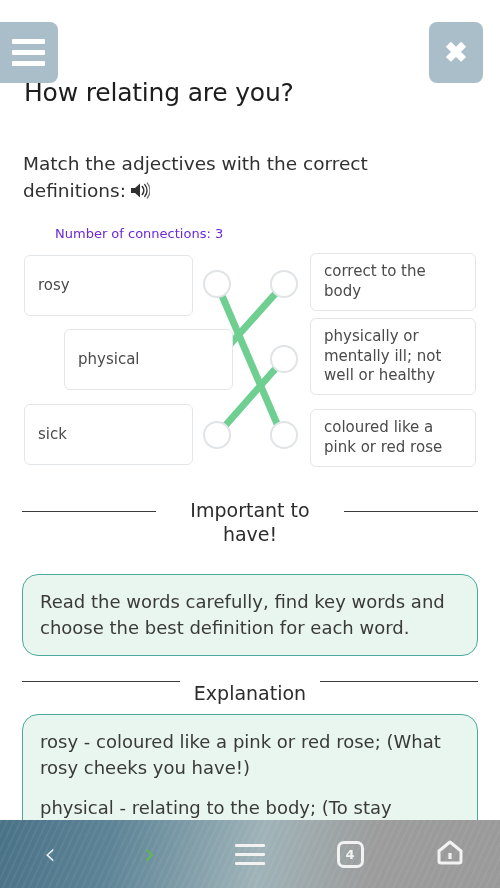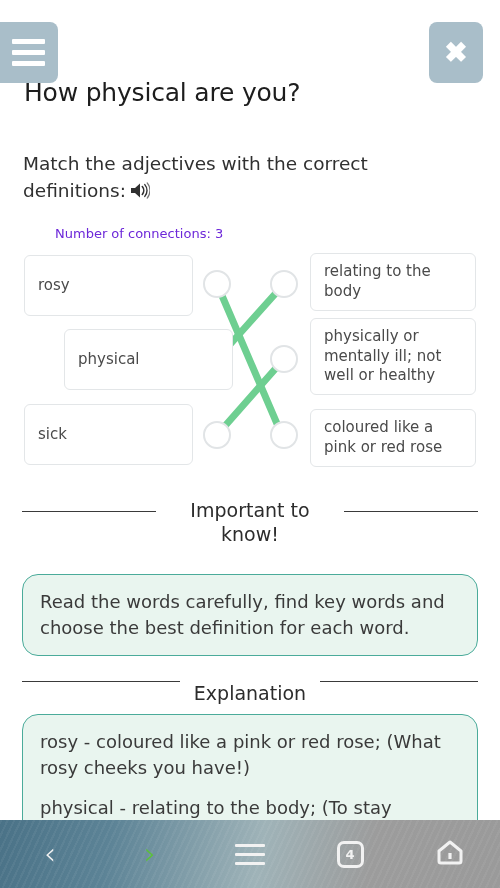--- a/index.html
+++ b/index.html
@@ -122,21 +122,21 @@
         <i></i>
           <i></i>
           <i></i>
       </span>
     </button>
     <button class="btn-square close-btn">
       <span class="x-glyph">✖</span>
     </button>
   </div>
 
-  <div class="page-title">How physical are you?</div>
+  <div class="page-title">How relating are you?</div>
 
   <div class="prompt">
     <span>Match the adjectives with the correct definitions:</span><span class="spk">
       <svg width="20" height="17" viewBox="0 0 20 17">
         <path d="M1 6 h4 L10 1.5 v14 L5 11 H1 z" fill="#303030"></path>
         <path d="M12.3 4.6 a6 6 0 0 1 0 7.8" stroke="#303030" stroke-width="1.6" fill="none" stroke-linecap="round"></path>
         <path d="M14.8 2.6 a9 9 0 0 1 0 11.8" stroke="#303030" stroke-width="1.4" fill="none" stroke-linecap="round"></path>
         <path d="M17.2 0.9 a12 12 0 0 1 0 15.2" stroke="#303030" stroke-width="1.2" fill="none" stroke-linecap="round" opacity="0.65"></path>
       </svg>
     </span>
@@ -162,33 +162,33 @@
         <span>rosy</span>
       </div>
     <div class="card left row1">
         <span>physical</span>
       </div>
     <div class="card left row2">
         <span>sick</span>
       </div>
 
     <div class="card right row0">
-        <span>relating to the body</span>
+        <span>correct to the body</span>
       </div>
     <div class="card right row1">
         <span>physically or mentally ill; not well or healthy</span>
       </div>
     <div class="card right row2">
         <span>coloured like a pink or red rose</span>
       </div>
   </div>
 
   <div class="sec-head" id="imp-head">
     <span class="rule"></span>
-    <span class="txt">Important to know!</span>
+    <span class="txt">Important to have!</span>
     <span class="rule"></span>
   </div>
   <div class="info-box" id="imp-box">
     <span>Read the words carefully, find key words and choose the best definition for each word.</span>
   </div>
 
   <div class="sec-head" id="exp-head">
     <span class="rule"></span>
     <span class="txt">Explanation</span>
     <span class="rule"></span>

